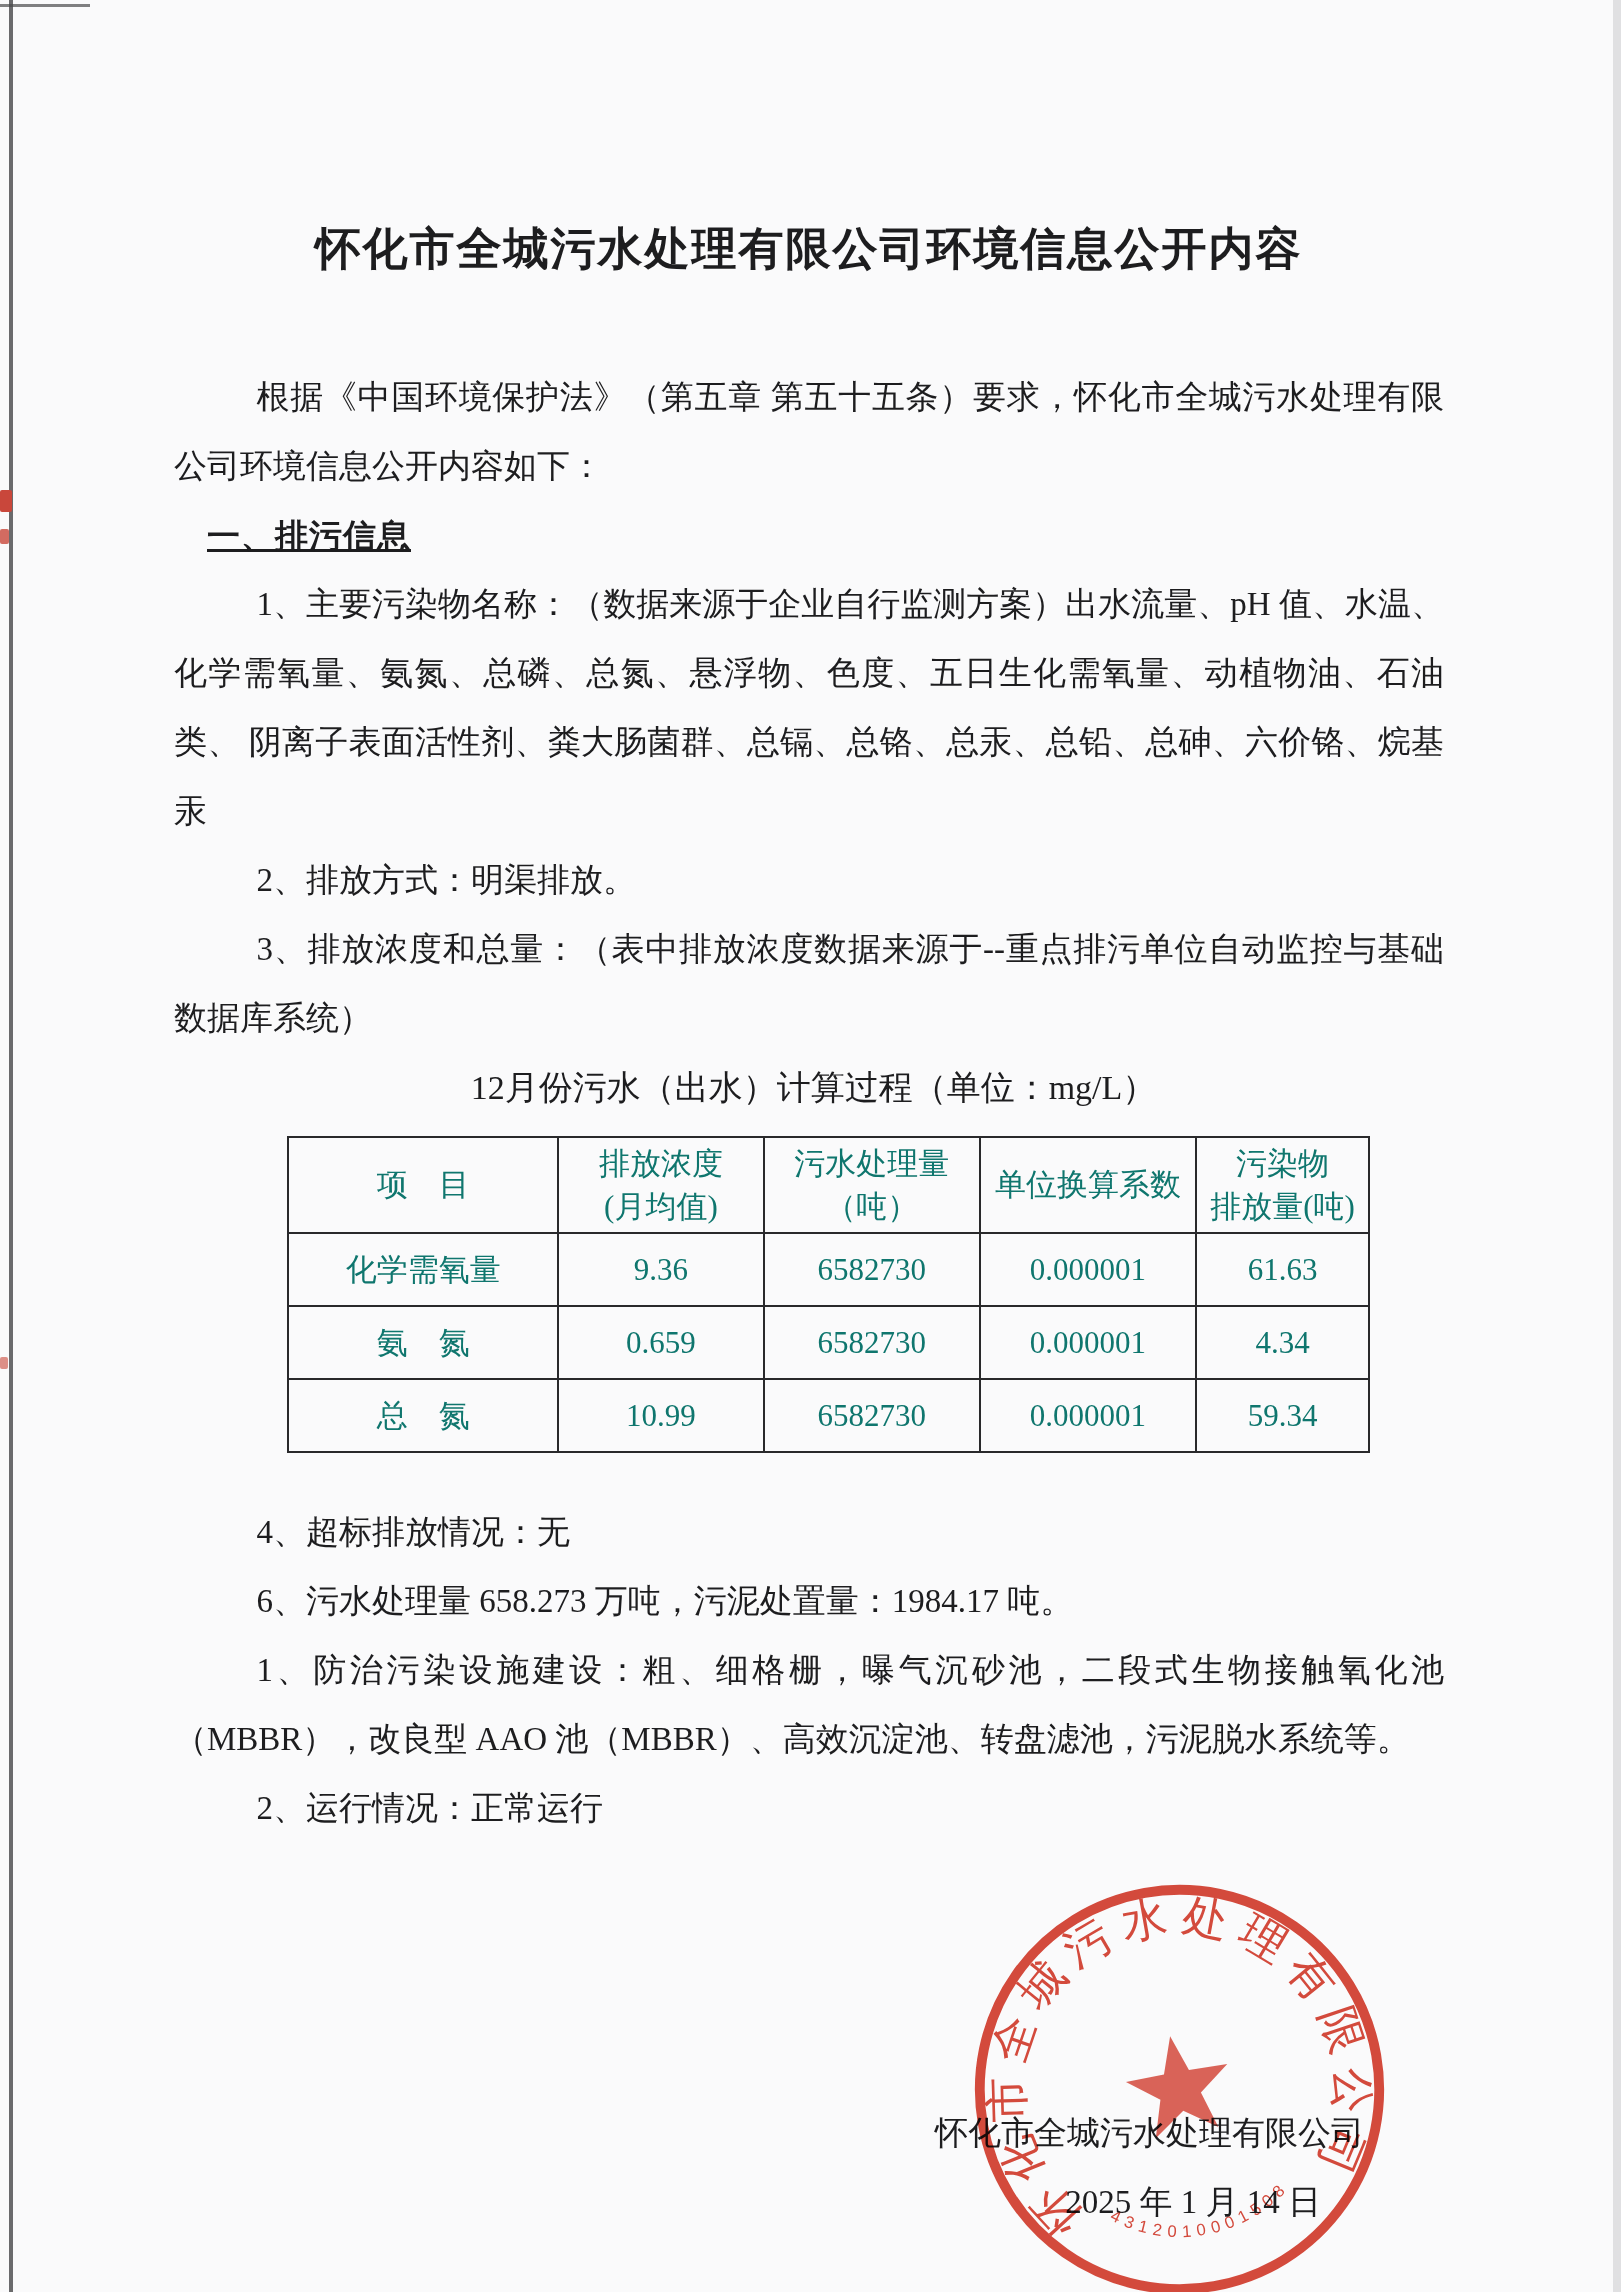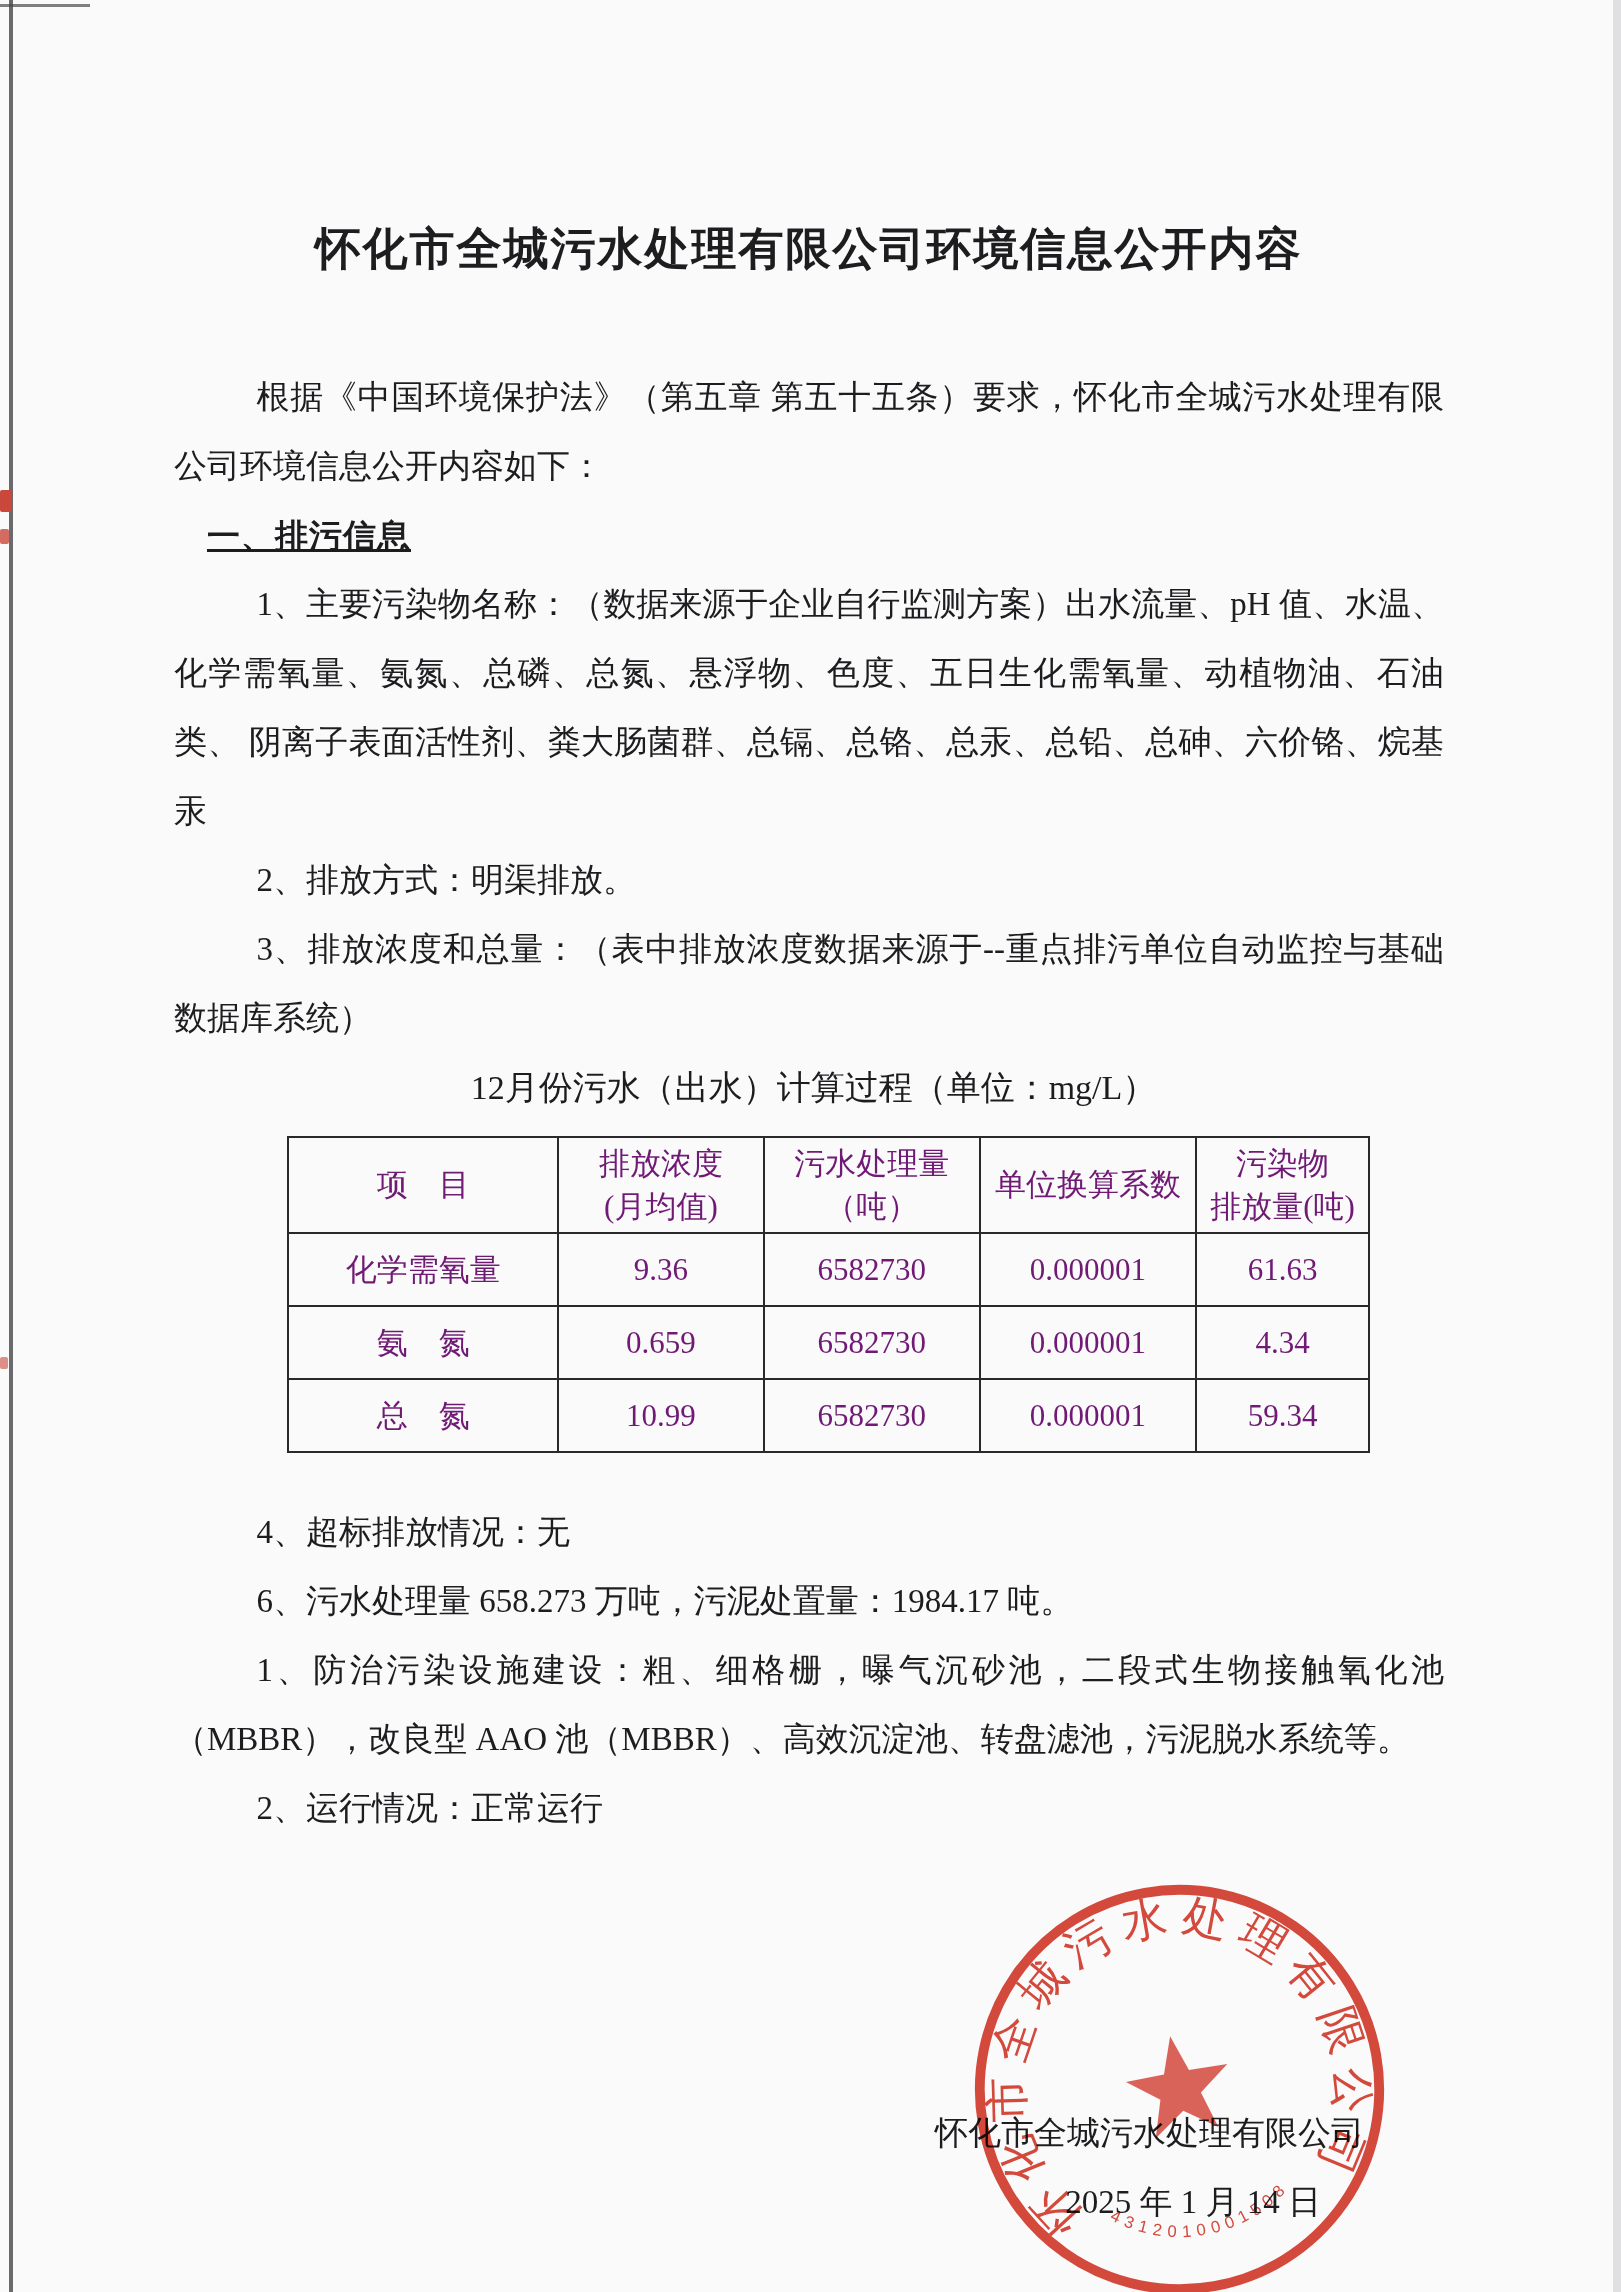--- a/index.html
+++ b/index.html
@@ -38,21 +38,21 @@
     font-weight:700;text-indent:1em;letter-spacing:1px;text-decoration:underline;
   }
   .sec-heading.sec2{text-indent:0;}
   .table-title{
     width:1083px;margin-left:98px;text-align:center;
     font-weight:normal;text-indent:0;font-size:34px;
   }
   table.emissions{
     margin:13.7px 0 0 113px;width:1083px;
     border-collapse:collapse;font-size:31px;
-    color:#701a75;
+    color:#0f766e;
   }
   table.emissions th,table.emissions td{
     border:2.9px solid #29292b;text-align:center;vertical-align:middle;
     padding:0 3.9px;
   }
   table.emissions th{
     font-weight:normal;white-space:pre-line;line-height:43px;height:94px;
   }
   table.emissions td{height:71px;line-height:39px;}
   .after-table{margin-top:45px;}

